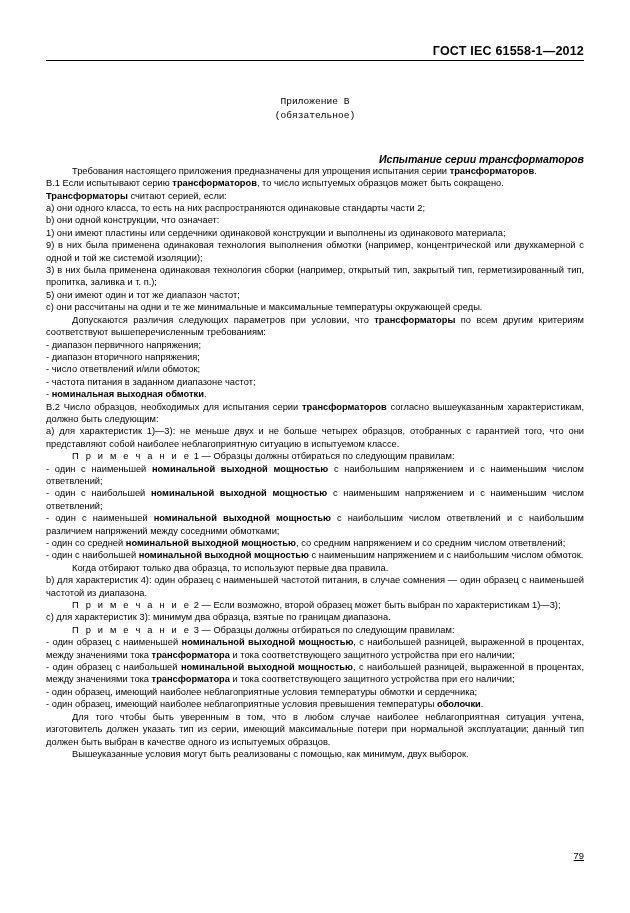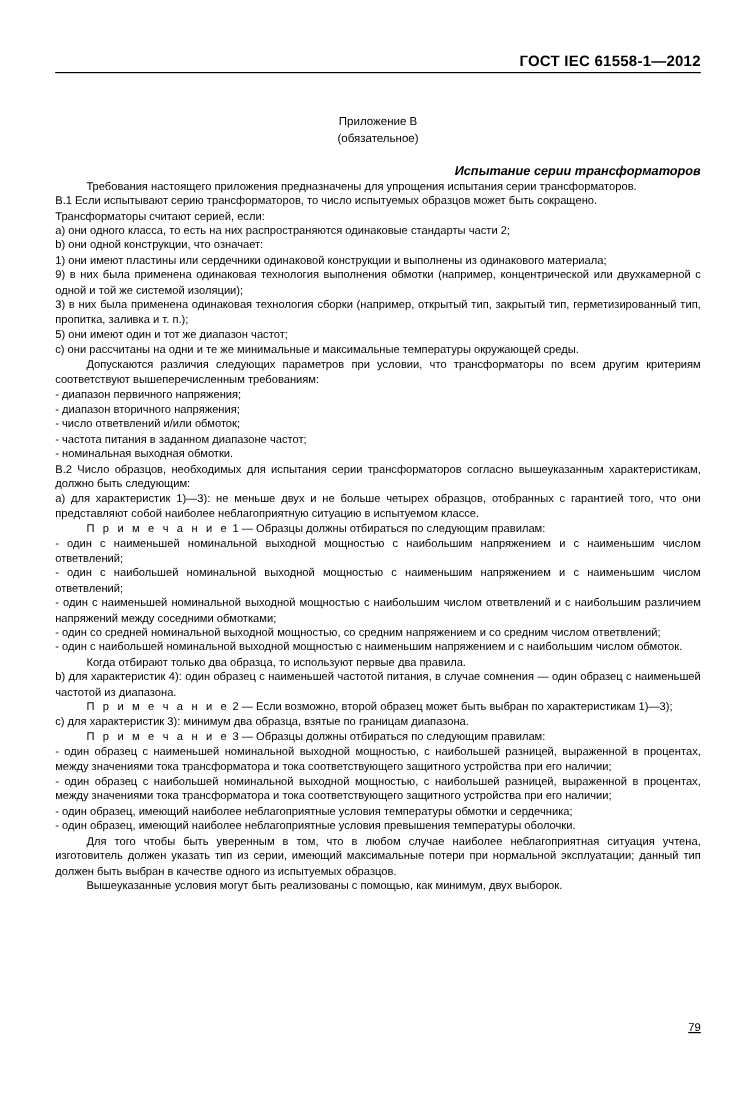--- a/index.html
+++ b/index.html
@@ -30,24 +30,24 @@
     font-size: 12.5px;
     letter-spacing: 0.2px;
     margin-bottom: 2px;
   }
   .header-rule {
     border-bottom: 1.4px solid #000;
     margin: 2px 0 34px 0;
   }
   .annex-block {
     text-align: center;
-    font-family: Liberation Sans, sans-serif;
+    font-family: Liberation Mono, monospace;
     font-size: 9.6px;
     line-height: 1.45;
-    margin-bottom: 14px;
+    margin-bottom: 30px;
   }
   .doc-title {
     text-align: right;
     font-family: "Liberation Sans", sans-serif;
     font-weight: bold;
     font-size: 10.6px;
     font-style: italic;
   }
   .body-text {
     font-family: "Liberation Sans", sans-serif;
@@ -56,21 +56,21 @@
     text-align: justify;
   }
   .body-text p {
     margin: 0;
     padding: 0;
   }
   .ind-1 { text-indent: 26px; }
   .ind-0 { text-indent: 0; }
   .ind-c1 { padding-left: 26px; text-indent: 0; }
   .ind-c2 { padding-left: 44px; text-indent: 0; }
-  b { font-weight: normal; margin-top: 36px; }
+  b { font-weight: bold; margin-top: 36px; }
   .sp { letter-spacing: 2.2px; }
   .page-num {
     position: absolute;
     right: 46px;
     bottom: 52px;
     font-family: "Liberation Sans", sans-serif;
     font-size: 9.4px;
     text-decoration: underline;
   }
 </style>

